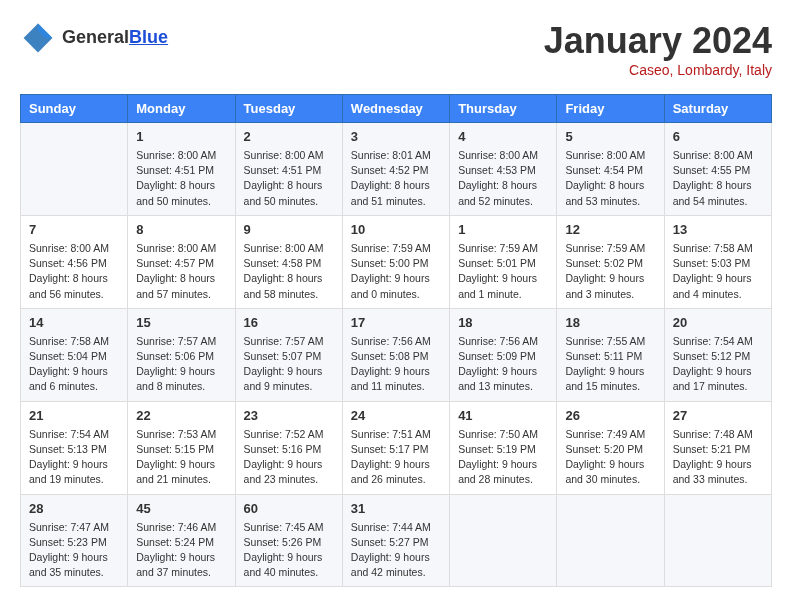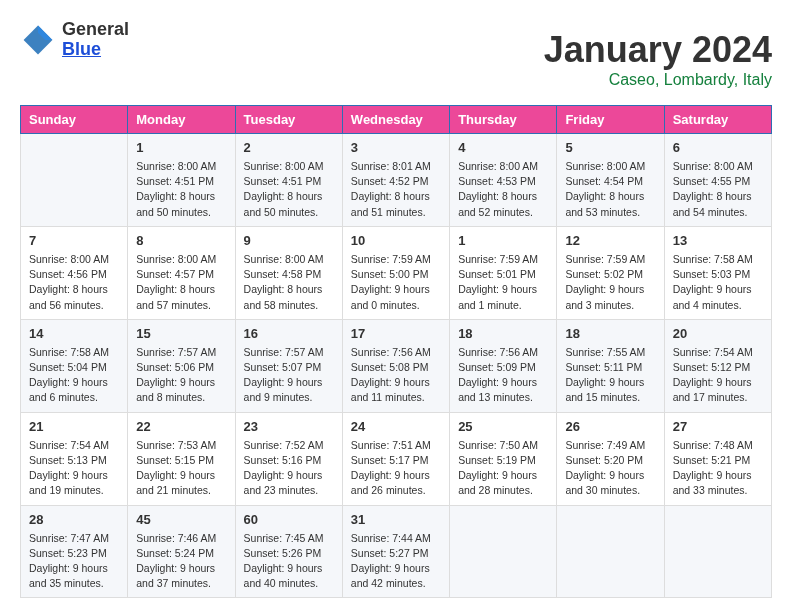--- a/index.html
+++ b/index.html
@@ -16,22 +16,23 @@
       align-items: flex-start;
       margin-bottom: 16px;
     }
     .logo {
       display: flex;
       align-items: center;
       gap: 6px;
     }
     .logo-text {
       display: flex;
-      flex-direction: column;
+      flex-direction: row;
       line-height: 1.1;
+      align-items: center;
     }
     .logo-general {
       font-size: 18px;
       font-weight: bold;
       color: #333;
     }
     .logo-blue {
       font-size: 18px;
       font-weight: bold;
       color: #1d4ed8;
@@ -41,32 +42,31 @@
       width: 36px;
       height: 36px;
     }
     .title-section {
       text-align: right;
     }
     .month-title {
       font-size: 36px;
       font-weight: bold;
       color: #333;
-      margin-top: 9px;
     }
     .location {
-      font-size: 16px;
-      color: #15803d;
+      font-size: 14px;
+      color: #b91c1c;
     }
     table {
       width: 100%;
       border-collapse: collapse;
     }
     thead tr {
-      background-color: #ec4899;
+      background-color: #3b82f6;
     }
     thead th {
       color: white;
       font-size: 13px;
       font-weight: bold;
       padding: 6px 8px;
       text-align: left;
       border: 1px solid #2e6db4;
     }
     tbody tr {
@@ -229,21 +229,21 @@
         </td>
         <td>
           <span class="day-number">23</span>
           <div class="day-info">Sunrise: 7:52 AM<br>Sunset: 5:16 PM<br>Daylight: 9 hours and 23 minutes.</div>
         </td>
         <td>
           <span class="day-number">24</span>
           <div class="day-info">Sunrise: 7:51 AM<br>Sunset: 5:17 PM<br>Daylight: 9 hours and 26 minutes.</div>
         </td>
         <td>
-          <span class="day-number">25</span>
+          <span class="day-number">41</span>
           <div class="day-info">Sunrise: 7:50 AM<br>Sunset: 5:19 PM<br>Daylight: 9 hours and 28 minutes.</div>
         </td>
         <td>
           <span class="day-number">26</span>
           <div class="day-info">Sunrise: 7:49 AM<br>Sunset: 5:20 PM<br>Daylight: 9 hours and 30 minutes.</div>
         </td>
         <td>
           <span class="day-number">27</span>
           <div class="day-info">Sunrise: 7:48 AM<br>Sunset: 5:21 PM<br>Daylight: 9 hours and 33 minutes.</div>
         </td>

